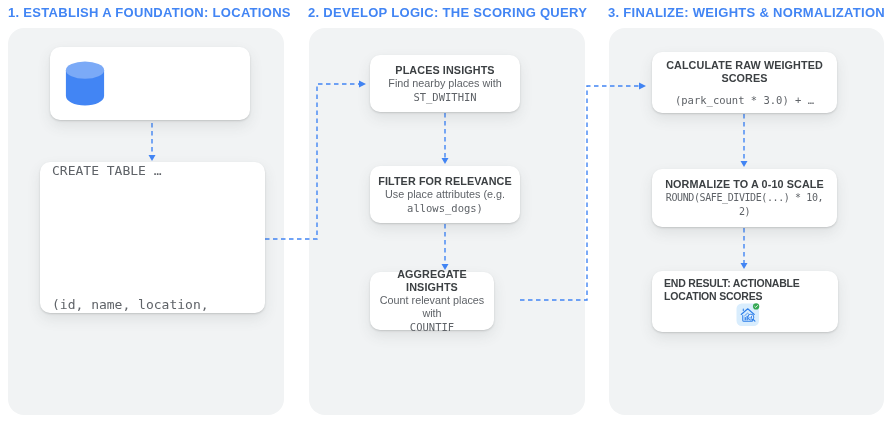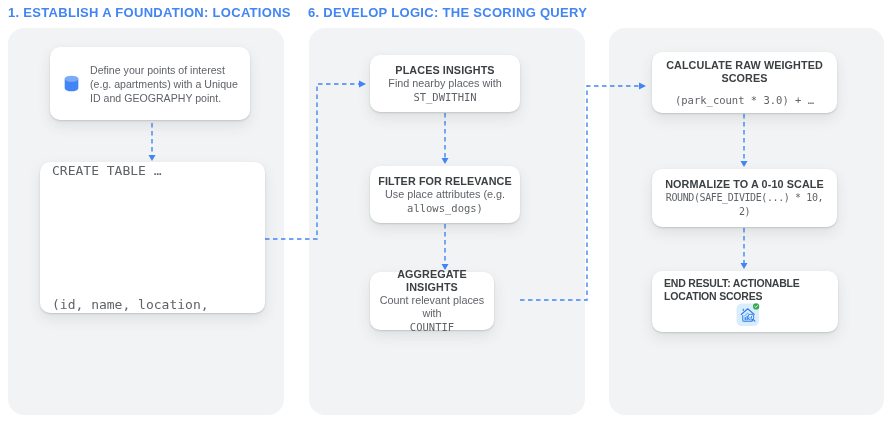--- a/index.html
+++ b/index.html
@@ -62,21 +62,22 @@
   .res-badge{fill:var(--badge-green);}
   .res-check{stroke:#ffffff;stroke-width:1.6;fill:none;stroke-linecap:round;stroke-linejoin:round;}
   .res-glass{fill:#eef7ff;stroke:var(--icon-blue);stroke-width:1.8;}
 </style>
 </head>
 <body>
 
 <div class="canvas">
 
   <div class="col-header" style="left:8px;">1. ESTABLISH A FOUNDATION: LOCATIONS</div>
-  <div class="col-header" style="left:308px;">6. DEVELOP LOGIC: THE SCORING QUERY</div>
+  <div class="col-header" style="left:308px;">2. DEVELOP LOGIC: THE SCORING QUERY</div>
+  <div class="col-header" style="left:608px;">3. FINALIZE: WEIGHTS &amp; NORMALIZATION</div>
 
   <div class="panel" style="left:8px;width:276px;"></div>
   <div class="panel" style="left:309px;width:276px;"></div>
   <div class="panel" style="left:609px;width:275px;"></div>
 
   <svg class="connectors" width="892" height="431" viewBox="0 0 892 431" aria-hidden="true">
 
     <path class="dash" d="M152,123 V155"></path>
       <polygon class="head" points="148.5,155 155.5,155 152,161"></polygon>
 
@@ -97,21 +98,20 @@
 
     <path class="dash" d="M744,228 V263"></path>
       <polygon class="head" points="740.5,263 747.5,263 744,269"></polygon>
   </svg>
 
   <div class="card icon-text-card" style="left:50px;top:47px;width:200px;height:73px;">
     <svg width="42" height="47" viewBox="0 0 44 48" aria-hidden="true">
       <path class="cyl-body" d="M2,10 V37 C2,42.5 11,47 22,47 C33,47 42,42.5 42,37 V10 Z"></path>
       <ellipse class="cyl-top" cx="22" cy="10" rx="20" ry="9"></ellipse>
     </svg>
-    <div class="small-desc">Define your points of interest (e.g. apartments) with a Unique ID and GEOGRAPHY point.</div>
   </div>
 
   <div class="card" style="left:40px;top:162px;width:225px;height:151px;">
     <div class="code-block">
       <div class="code-line">CREATE TABLE …</div>
       <div class="code-line">(id, name, location,</div>
     </div>
   </div>
 
   <div class="card center" style="left:370px;top:55px;width:150px;height:57px;">

